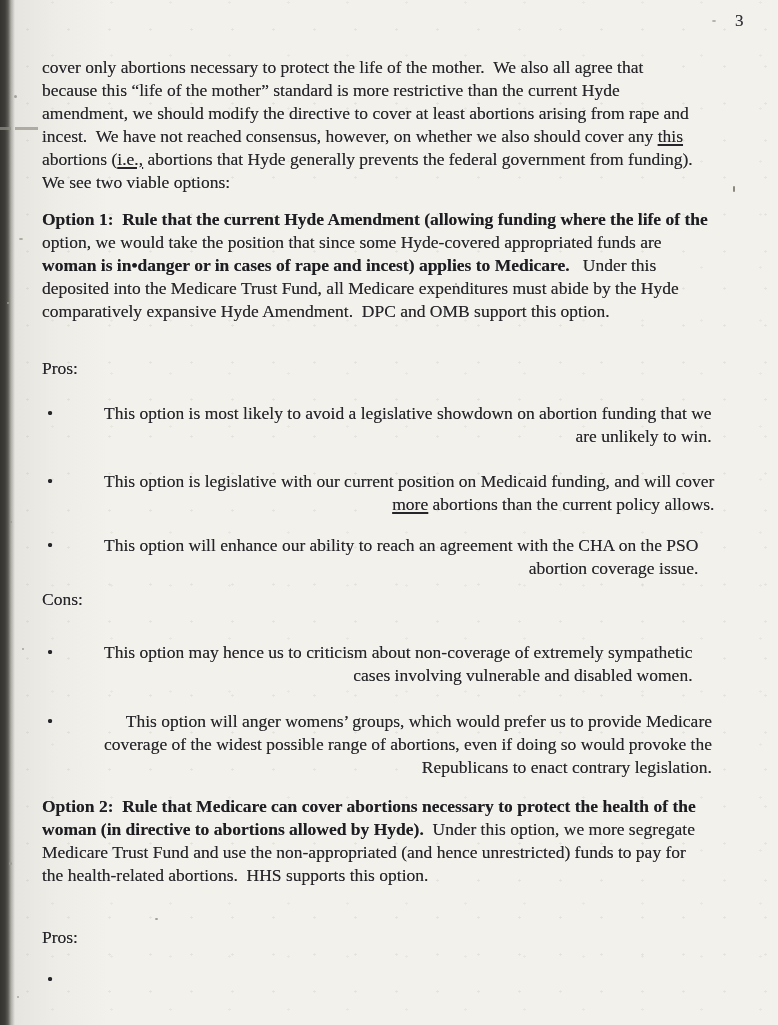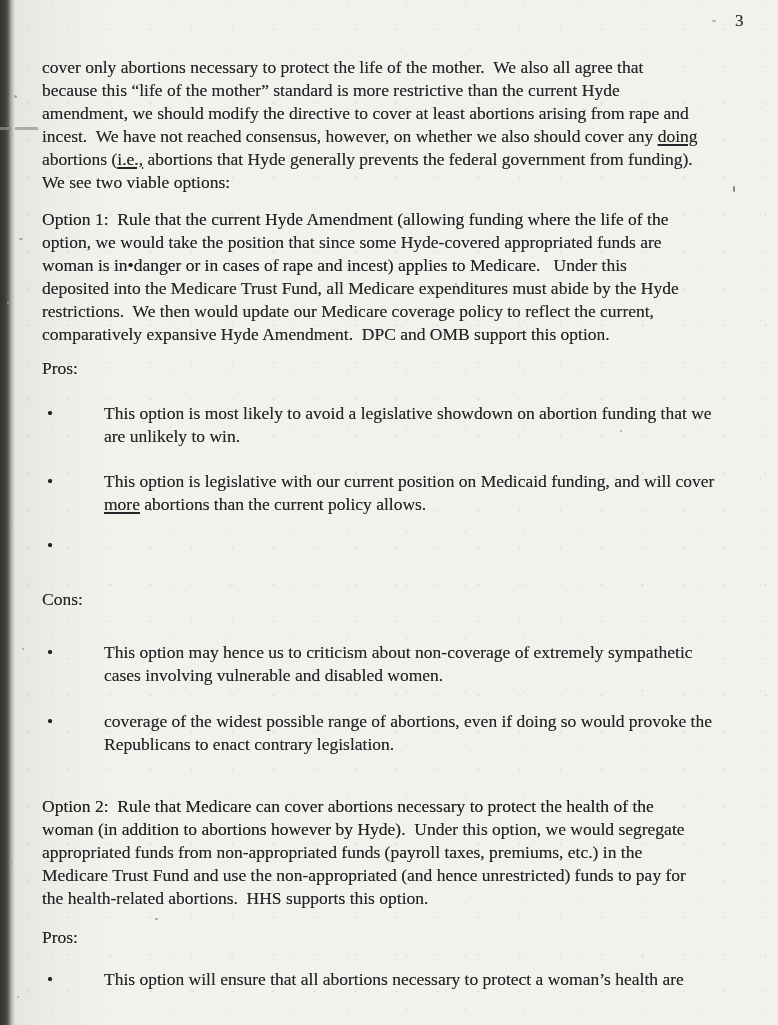--- a/index.html
+++ b/index.html
@@ -36,25 +36,25 @@
   .content {
     position: absolute; left: 0; top: 0; width: 778px; height: 1025px;
     color: #26262a;
     font-size: 17.5px;
     line-height: 23px;
     filter: blur(0.3px);
     text-shadow: 0 0 0.5px rgba(32,32,38,0.55);
   }
   .block { position: absolute; left: 42px; width: 712px; }
   .line { display: block; white-space: pre; height: 23px; }
-  .b { font-weight: normal; color: #1e1e22; }
+  .b { font-weight: bold; color: #1e1e22; }
   .u { text-decoration: underline; text-decoration-thickness: 1.5px; text-underline-offset: 2px; }
   .bullet-row { display: flex; }
   .bullet-marker { flex: none; width: 62px; padding-left: 5px; box-sizing: border-box; white-space: pre; }
-  .bullet-body { flex: none; }
+  .bullet-body { flex: none; text-align: right; }
   .page-number {
     position: absolute; left: 735px; top: 9px;
     font-size: 17px; color: #33333a;
   }
 </style>
 </head>
 <body>
 
 <div class="page">
 
@@ -75,31 +75,30 @@
   <span class="speck" style="left:155px;top:918px;width:3px;height:2px;background:#9d9a91;"></span>
 
   <div class="content">
 
     <div class="page-number">3</div>
 
     <div class="block" style="top:56px">
       <span class="line">cover only abortions necessary to protect the life of the mother.  We also all agree that</span>
       <span class="line">because this “life of the mother” standard is more restrictive than the current Hyde</span>
       <span class="line">amendment, we should modify the directive to cover at least abortions arising from rape and</span>
-      <span class="line"><span>incest.  We have not reached consensus, however, on whether we also should cover any </span><span class="u">doing</span></span>
+      <span class="line"><span>incest.  We have not reached consensus, however, on whether we also should cover any </span><span class="u">this</span></span>
       <span class="line"><span>abortions (</span><span class="u">i.e.,</span><span> abortions that Hyde generally prevents the federal government from funding).</span></span>
       <span class="line">We see two viable options:</span>
     </div>
 
     <div class="block" style="top:208px">
       <span class="line b">Option 1:  Rule that the current Hyde Amendment (allowing funding where the life of the</span>
       <span class="line">option, we would take the position that since some Hyde-covered appropriated funds are</span>
       <span class="line"><span class="b">woman is in•danger or in cases of rape and incest) applies to Medicare.</span><span>   Under this</span></span>
       <span class="line">deposited into the Medicare Trust Fund, all Medicare expenditures must abide by the Hyde</span>
-      <span class="line">restrictions.  We then would update our Medicare coverage policy to reflect the current,</span>
       <span class="line">comparatively expansive Hyde Amendment.  DPC and OMB support this option.</span>
     </div>
 
     <div class="block" style="top:357px">
       <span class="line">Pros:</span>
     </div>
 
     <div class="block bullet-row" style="top:402px">
       <span class="bullet-marker">•</span>
       <span class="bullet-body">
@@ -111,55 +110,56 @@
     <div class="block bullet-row" style="top:470px">
       <span class="bullet-marker">•</span>
       <span class="bullet-body">
         <span class="line">This option is legislative with our current position on Medicaid funding, and will cover</span>
         <span class="line"><span class="u">more</span><span> abortions than the current policy allows.</span></span>
       </span>
     </div>
 
     <div class="block bullet-row" style="top:534px">
       <span class="bullet-marker">•</span>
+      <span class="bullet-body">
+        <span class="line">This option will enhance our ability to reach an agreement with the CHA on the PSO</span>
+        <span class="line">abortion coverage issue.</span>
+      </span>
     </div>
 
     <div class="block" style="top:588px">
       <span class="line">Cons:</span>
     </div>
 
     <div class="block bullet-row" style="top:641px">
       <span class="bullet-marker">•</span>
       <span class="bullet-body">
         <span class="line">This option may hence us to criticism about non-coverage of extremely sympathetic</span>
         <span class="line">cases involving vulnerable and disabled women.</span>
       </span>
     </div>
 
     <div class="block bullet-row" style="top:710px">
       <span class="bullet-marker">•</span>
       <span class="bullet-body">
+        <span class="line">This option will anger womens’ groups, which would prefer us to provide Medicare</span>
         <span class="line">coverage of the widest possible range of abortions, even if doing so would provoke the</span>
         <span class="line">Republicans to enact contrary legislation.</span>
       </span>
     </div>
 
     <div class="block" style="top:795px">
       <span class="line b">Option 2:  Rule that Medicare can cover abortions necessary to protect the health of the</span>
-      <span class="line"><span class="b">woman (in addition to abortions however by Hyde).</span><span>  Under this option, we would segregate</span></span>
-      <span class="line">appropriated funds from non-appropriated funds (payroll taxes, premiums, etc.) in the</span>
+      <span class="line"><span class="b">woman (in directive to abortions allowed by Hyde).</span><span>  Under this option, we more segregate</span></span>
       <span class="line">Medicare Trust Fund and use the non-appropriated (and hence unrestricted) funds to pay for</span>
       <span class="line">the health-related abortions.  HHS supports this option.</span>
     </div>
 
     <div class="block" style="top:926px">
       <span class="line">Pros:</span>
     </div>
 
     <div class="block bullet-row" style="top:968px">
       <span class="bullet-marker">•</span>
-      <span class="bullet-body">
-        <span class="line">This option will ensure that all abortions necessary to protect a woman’s health are</span>
-      </span>
     </div>
 
   </div>
 </div>
 
 </body></html>

